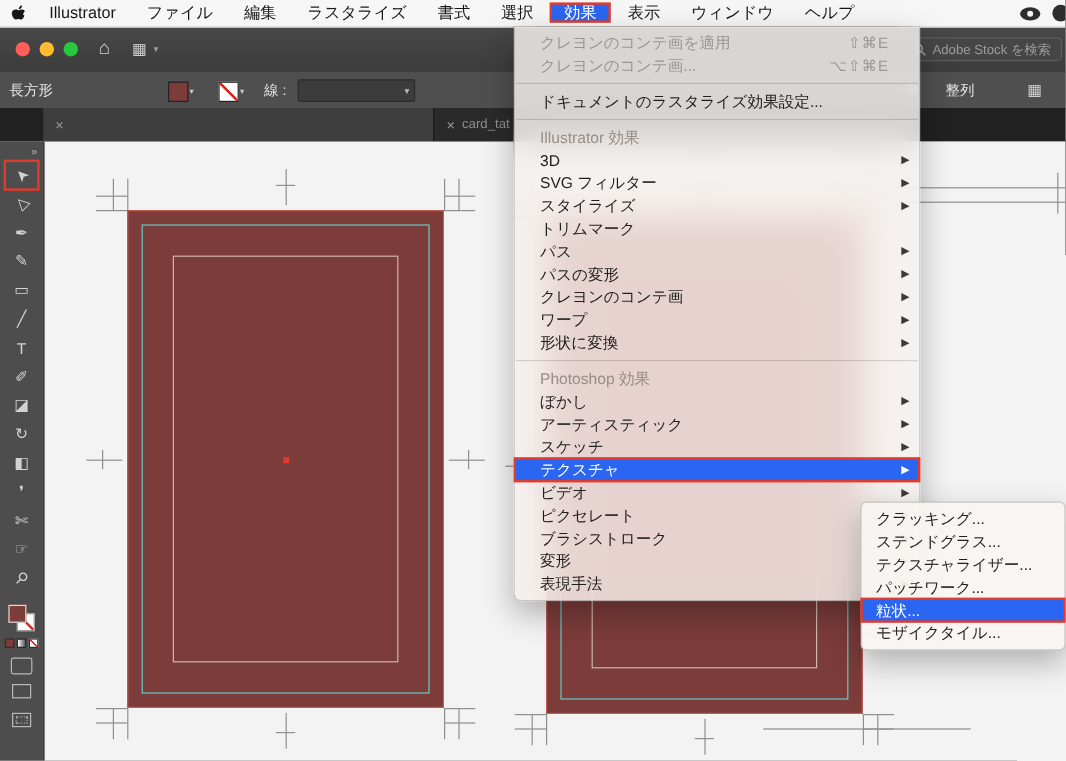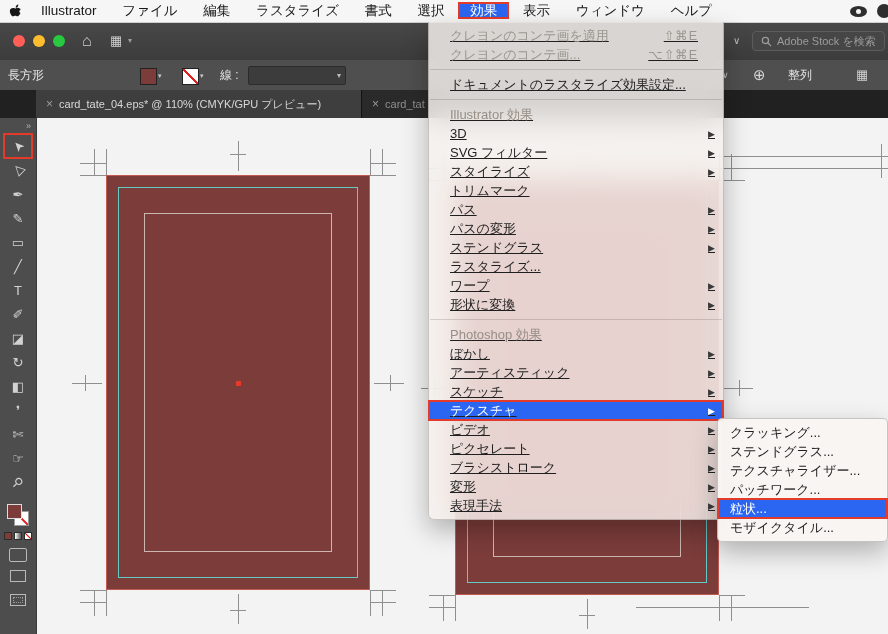--- a/index.html
+++ b/index.html
@@ -83,25 +83,25 @@
   .canvas{position:absolute;left:36px;top:118px;width:852px;height:516px;background:#f3f3f3;overflow:hidden;}
   .tm{position:absolute;background:#8f8f8f;z-index:1;}
   .card{position:absolute;background:var(--card-maroon,#7b3c3a);border:1px solid #c05a52;box-sizing:border-box;z-index:2;}
   .card1{left:70px;top:57px;width:264px;height:415px;}
   .card2{left:419px;top:62px;width:264px;height:415px;}
   .guide-rect{position:absolute;left:11px;top:11px;right:11px;bottom:11px;border:1px solid var(--guide-cyan,#63cac6);}
   .frame-rect{position:absolute;left:37px;top:37px;right:37px;bottom:37px;border:1px solid rgba(228,213,206,0.8);}
   .center-pt{position:absolute;left:50%;top:50%;width:5px;height:5px;margin-left:-2px;margin-top:-2px;background:var(--annotation-red,#e33a2a);}
 
   
-  .menu{position:absolute;left:428px;top:22px;width:296px;box-sizing:border-box;padding:4px 0;
+  .menu{position:absolute;left:428px;top:22px;width:339px;box-sizing:border-box;padding:4px 0;
     background:rgba(246,241,237,0.84);
     -webkit-backdrop-filter:blur(14px) saturate(1.6);backdrop-filter:blur(14px) saturate(1.6);
     border:1px solid rgba(0,0,0,0.18);border-top:none;border-radius:0 0 6px 6px;
-    box-shadow:0 10px 26px rgba(0,0,0,0.28);z-index:40;font-size:13px;color:#1f1f1f;text-decoration:underline;}
+    box-shadow:0 10px 26px rgba(0,0,0,0.28);z-index:40;font-size:13px;color:#1f1f1f;}
   .mi{height:19px;display:flex;align-items:center;padding:0 8px 0 21px;white-space:nowrap;}
   .mi-label{white-space:nowrap;}
   .mi-shortcut{margin-left:auto;letter-spacing:1px;font-size:12.5px;}
   .mi-arrow{width:11px;text-align:right;font-size:9px;color:#3a3a3a;visibility:hidden;margin-left:6px;}
   .mi.has-submenu .mi-arrow{visibility:visible;}
   .mi.disabled{color:#9c9690;}
   .mi.header{margin-top:5px;}
   .mi.header .mi-label{color:#978e86;}
   .mi.highlighted{background:var(--accent-blue,#2b66f2);color:#fff;}
   .mi.highlighted .mi-arrow{color:#fff;}
@@ -187,21 +187,20 @@
     <span class="cb-chev2">∨</span>
     <span class="globe-icon">⊕</span>
     <span class="cb-align">整列</span>
     <span class="apps-grid-icon">▦</span>
   </div>
 
   <div class="tabbar">
 
       <div class="tab active">
         <span class="tab-close">×</span>
-        <span class="tab-label">card_tate_04.eps* @ 110% (CMYK/GPU プレビュー)</span>
       </div>
 
       <div class="tab">
         <span class="tab-close">×</span>
         <span class="tab-label">card_tat</span>
       </div>
     </div>
 
   <div class="toolbar">
     <div class="tb-collapse">»</div>
@@ -415,30 +414,25 @@
         <span class="mi-arrow">▶</span>
       </div>
 
       <div class="mi has-submenu">
         <span class="mi-label">パスの変形</span>
         <span class="mi-shortcut"></span>
         <span class="mi-arrow">▶</span>
       </div>
 
       <div class="mi has-submenu">
-        <span class="mi-label">ステンドグラス</span>
-        <span class="mi-shortcut"></span>
-        <span class="mi-arrow">▶</span>
-      </div>
-
-      <div class="mi">
-        <span class="mi-label">ラスタライズ...</span>
-        <span class="mi-shortcut"></span>
-        <span class="mi-arrow">▶</span>
-      </div>
+        <span class="mi-label">クレヨンのコンテ画</span>
+        <span class="mi-shortcut"></span>
+        <span class="mi-arrow">▶</span>
+      </div>
+
 
       <div class="mi has-submenu">
         <span class="mi-label">ワープ</span>
         <span class="mi-shortcut"></span>
         <span class="mi-arrow">▶</span>
       </div>
 
       <div class="mi has-submenu">
         <span class="mi-label">形状に変換</span>
         <span class="mi-shortcut"></span>

